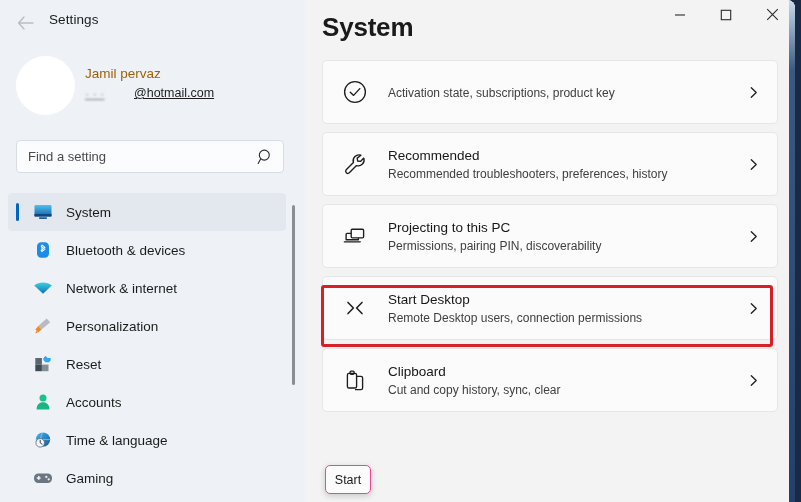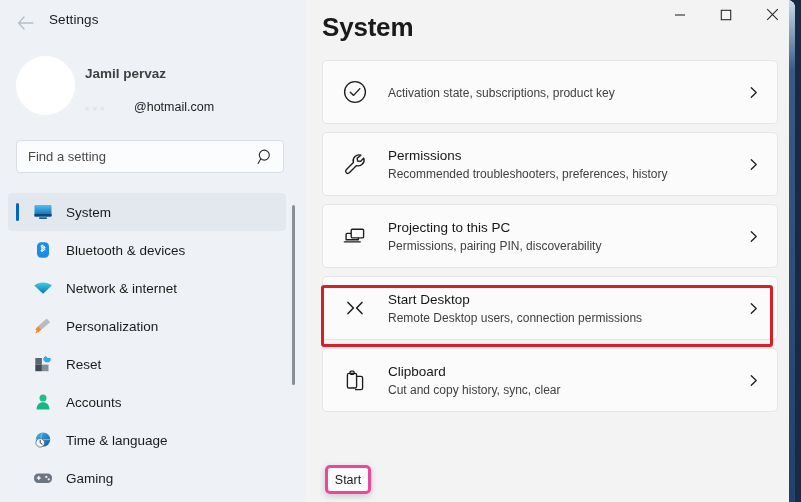--- a/index.html
+++ b/index.html
@@ -58,26 +58,26 @@
     position: absolute; left: 16px; top: 56px;
     width: 270px; height: 60px;
   }
   #avatar {
     position: absolute; left: 0; top: 0;
     width: 59px; height: 59px; border-radius: 50%;
     background: #ffffff;
   }
   #account-name {
     position: absolute; left: 69px; top: 10px;
-    font-size: 13.5px; font-weight: 700; color: #404040;
+    font-size: 13.5px; font-weight: 400; color: #a16207;
   }
   #account-email {
-    position: absolute; left: 69px; top: 44px;
+    position: absolute; left: 69px; top: 30px;
     font-size: 12.5px; color: #1c1c1c;
-    display: flex; align-items: flex-end; gap: 0;
+    display: flex; align-items: flex-end; gap: 0; text-decoration: underline;
   }
   #email-redacted {
     display: inline-block;
     width: 49px; height: 13px;
     position: relative;
     overflow: hidden;
     opacity: .55;
     filter: blur(1.1px);
     color: #2a2a2a;
     font-size: 12.5px;
@@ -209,21 +209,21 @@
     pointer-events: none;
     z-index: 40;
   }
 
   
   #start-tooltip {
     position: absolute;
     left: 325px; top: 465px;
     width: 46px; height: 29px;
     background: #fbfbfb;
-    border: 3px solid #ec4899;
+    border: 1px solid #ec4899;
     border-radius: 5px;
     box-shadow: 0 2px 6px rgba(0,0,0,.18);
     display: flex; align-items: center; justify-content: center;
     z-index: 60;
   }
   #start-tooltip span {
     font-size: 12.5px; color: #1a1a1a;
   }
 </style>
 </head>
@@ -414,21 +414,21 @@
             </svg>
           </span>
         </div>
         <div class="card">
           <span class="card-icon">
             <svg width="28" height="28" viewBox="0 0 28 28">
               <path d="M19.9 5.2 a5.9 5.9 0 0 0 -7.5 7.3 L5.2 19.7 a2.2 2.2 0 0 0 3.1 3.1 l7.2 -7.2 a5.9 5.9 0 0 0 7.3 -7.5 l-3.3 3.3 -2.9 -.4 -.4 -2.9 Z" fill="none" stroke="#1d1d1d" stroke-width="1.35" stroke-linejoin="round"></path>
             </svg>
           </span>
           <div class="card-text">
-            <div class="card-title">Permissions</div>
+            <div class="card-title">Recommended</div>
             <div class="card-sub">Recommended troubleshooters, preferences, history</div>
           </div>
           <span class="card-chevron">
             <svg width="13" height="13" viewBox="0 0 13 13">
               <path d="M4.3 1.8 L9.2 6.5 L4.3 11.2" fill="none" stroke="#202020" stroke-width="1.35" stroke-linecap="round" stroke-linejoin="round"></path>
             </svg>
           </span>
         </div>
         <div class="card">
           <span class="card-icon">

